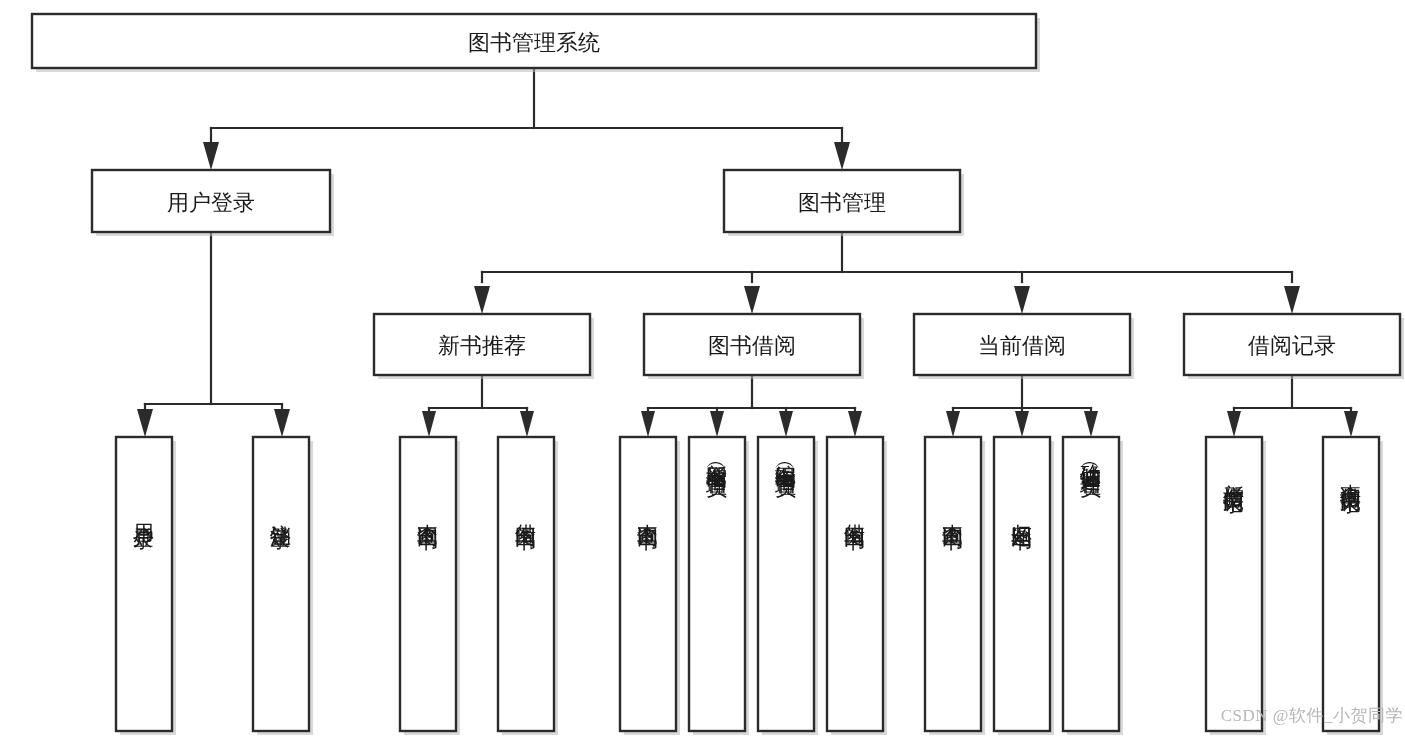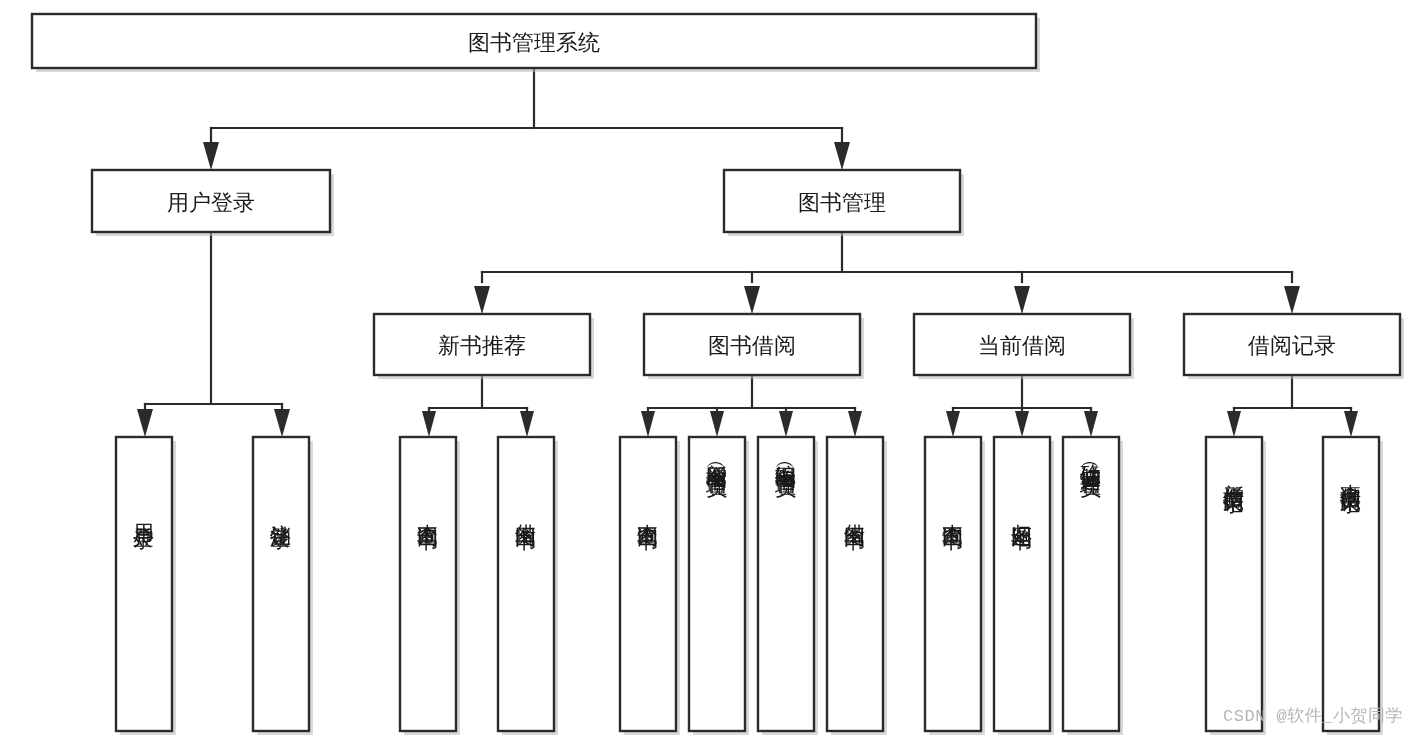--- a/index.html
+++ b/index.html
@@ -66,21 +66,21 @@
     font-size: 21px;
     line-height: 1;
     letter-spacing: 2px;
     color: #1a1a1a;
     white-space: nowrap;
   }
   .watermark {
     position: absolute;
     right: 14px;
     bottom: 8px;
-    font-family: Liberation Mono, monospace;
+    font-family: Liberation Serif, serif;
     font-size: 17px;
     color: #b6b6b6;
     letter-spacing: 0.5px;
     white-space: nowrap;
     pointer-events: none;
   }
 </style>
 </head>
 <body>
 

